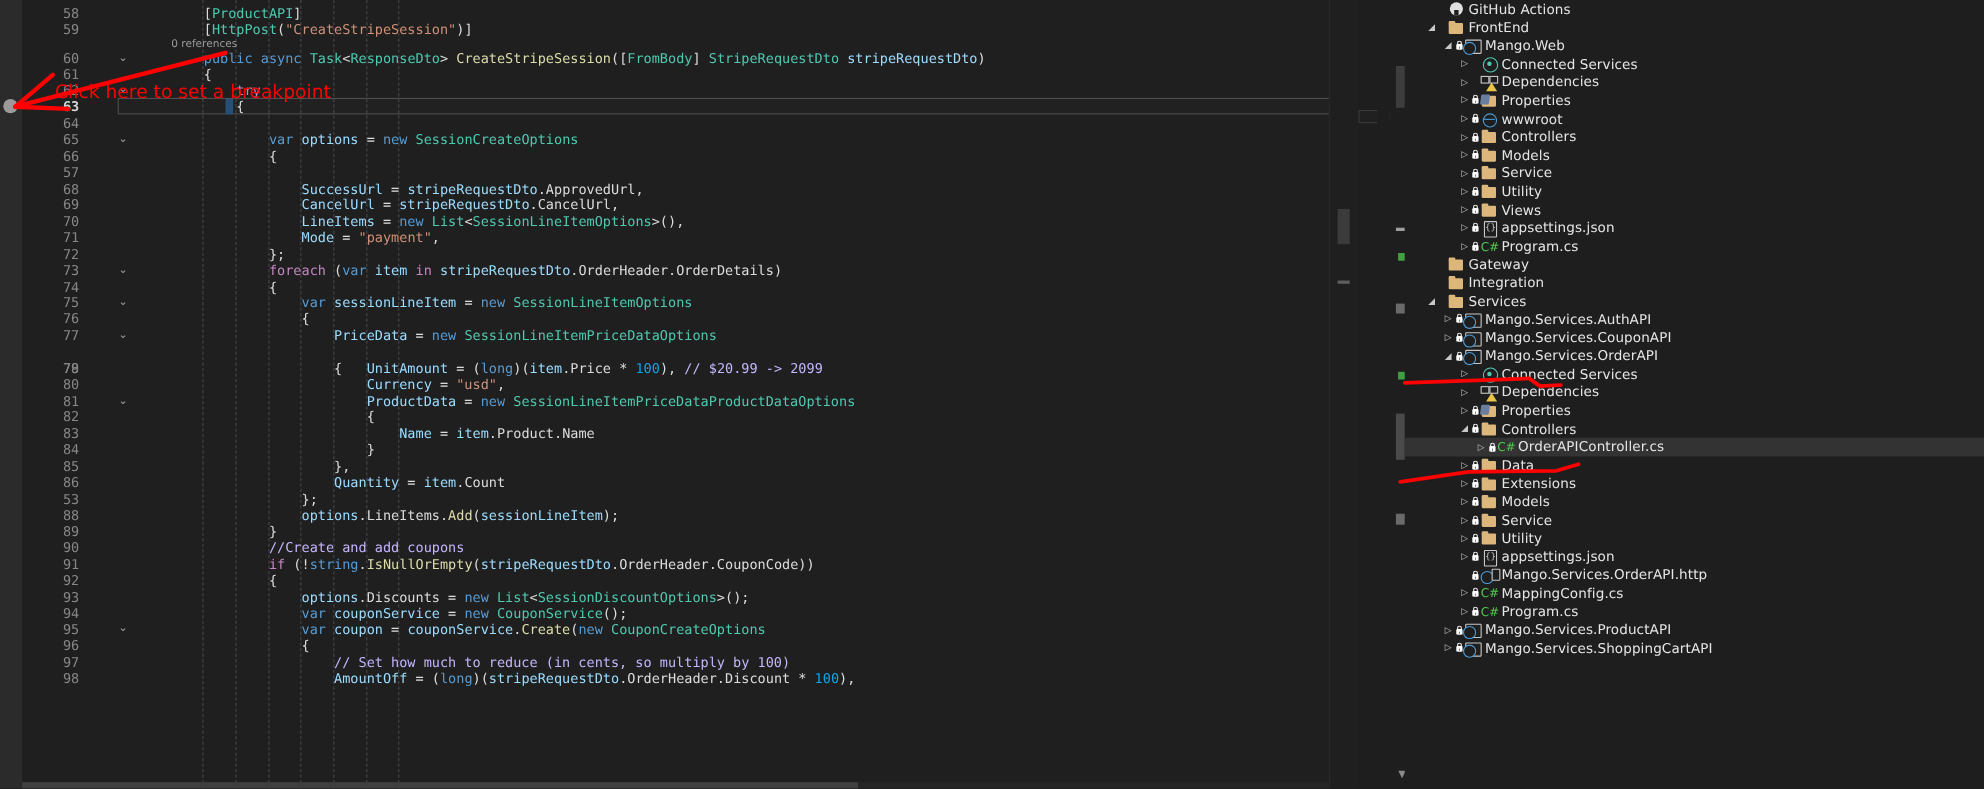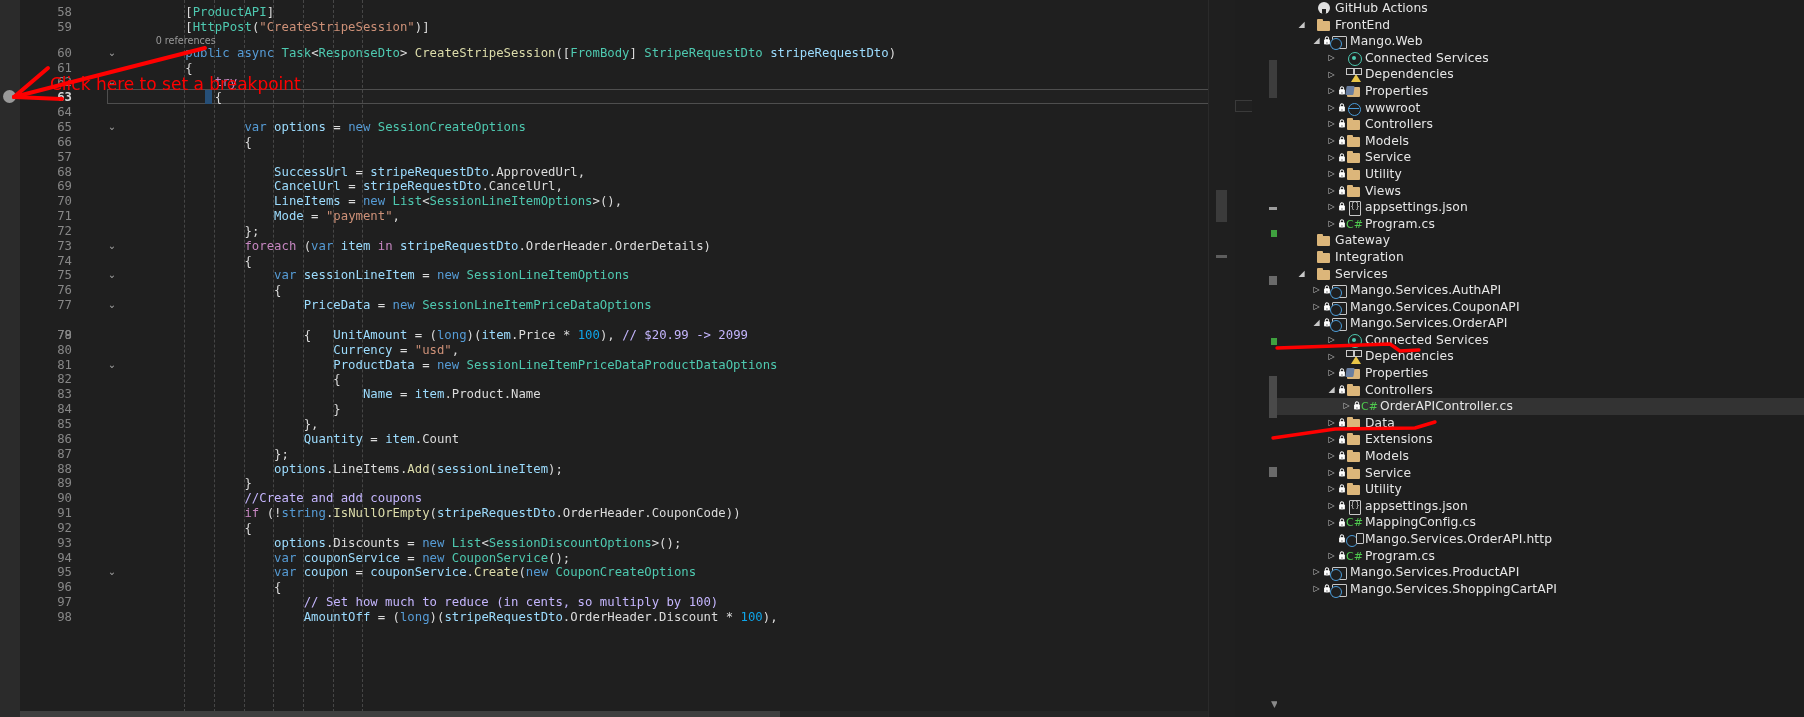--- a/index.html
+++ b/index.html
@@ -473,21 +473,21 @@
           <div class="code-line" style="position:absolute;top:298.15px;left:0;width:100%;"><span class="lnum">77</span><span class="fold">⌄</span><span class="ltext">                        <span class="var">PriceData</span><span class="punc"> </span><span class="punc">=</span><span class="punc"> </span><span class="kw">new</span><span class="punc"> </span><span class="type">SessionLineItemPriceDataOptions</span></span></div>
           <div class="code-line" style="position:absolute;top:328px;left:0;width:100%;text-decoration:underline;"><span class="lnum">78</span><span class="ltext">                        <span class="punc">{</span></span></div>
           <div class="code-line" style="position:absolute;top:327.85px;left:0;width:100%;"><span class="lnum">79</span><span class="ltext">                            <span class="var">UnitAmount</span><span class="punc"> </span><span class="punc">=</span><span class="punc"> </span><span class="punc">(</span><span class="kw">long</span><span class="punc">)</span><span class="punc">(</span><span class="var">item</span><span class="punc">.</span><span class="pln">Price</span><span class="punc"> </span><span class="punc">*</span><span class="punc"> </span><span class="num">100</span><span class="punc">)</span><span class="punc">,</span><span class="punc"> </span><span class="cmt">// $20.99 -&gt; 2099</span></span></div>
           <div class="code-line" style="position:absolute;top:342.70000000000005px;left:0;width:100%;"><span class="lnum">80</span><span class="ltext">                            <span class="var">Currency</span><span class="punc"> </span><span class="punc">=</span><span class="punc"> </span><span class="str">"usd"</span><span class="punc">,</span></span></div>
           <div class="code-line" style="position:absolute;top:357.55000000000007px;left:0;width:100%;"><span class="lnum">81</span><span class="fold">⌄</span><span class="ltext">                            <span class="var">ProductData</span><span class="punc"> </span><span class="punc">=</span><span class="punc"> </span><span class="kw">new</span><span class="punc"> </span><span class="type">SessionLineItemPriceDataProductDataOptions</span></span></div>
           <div class="code-line" style="position:absolute;top:372.4000000000001px;left:0;width:100%;"><span class="lnum">82</span><span class="ltext">                            <span class="punc">{</span></span></div>
           <div class="code-line" style="position:absolute;top:387.2500000000001px;left:0;width:100%;"><span class="lnum">83</span><span class="ltext">                                <span class="var">Name</span><span class="punc"> </span><span class="punc">=</span><span class="punc"> </span><span class="var">item</span><span class="punc">.</span><span class="pln">Product</span><span class="punc">.</span><span class="pln">Name</span></span></div>
           <div class="code-line" style="position:absolute;top:402.10000000000014px;left:0;width:100%;"><span class="lnum">84</span><span class="ltext">                            <span class="punc">}</span></span></div>
           <div class="code-line" style="position:absolute;top:416.95000000000016px;left:0;width:100%;"><span class="lnum">85</span><span class="ltext">                        <span class="punc">}</span><span class="punc">,</span></span></div>
           <div class="code-line" style="position:absolute;top:431.8000000000002px;left:0;width:100%;"><span class="lnum">86</span><span class="ltext">                        <span class="var">Quantity</span><span class="punc"> </span><span class="punc">=</span><span class="punc"> </span><span class="var">item</span><span class="punc">.</span><span class="pln">Count</span></span></div>
-          <div class="code-line" style="position:absolute;top:446.6500000000002px;left:0;width:100%;"><span class="lnum">87</span><span class="ltext">                    <span class="punc">}</span><span class="punc">;</span></span></div>
+          <div class="code-line" style="position:absolute;top:446.6500000000002px;left:0;width:100%;"><span class="lnum">53</span><span class="ltext">                    <span class="punc">}</span><span class="punc">;</span></span></div>
           <div class="code-line" style="position:absolute;top:461.5000000000002px;left:0;width:100%;"><span class="lnum">88</span><span class="ltext">                    <span class="var">options</span><span class="punc">.</span><span class="pln">LineItems</span><span class="punc">.</span><span class="mth">Add</span><span class="punc">(</span><span class="var">sessionLineItem</span><span class="punc">)</span><span class="punc">;</span></span></div>
           <div class="code-line" style="position:absolute;top:476.35000000000025px;left:0;width:100%;"><span class="lnum">89</span><span class="ltext">                <span class="punc">}</span></span></div>
           <div class="code-line" style="position:absolute;top:491.2000000000003px;left:0;width:100%;"><span class="lnum">90</span><span class="ltext">                <span class="cmt">//Create and add coupons</span></span></div>
           <div class="code-line" style="position:absolute;top:506.0500000000003px;left:0;width:100%;"><span class="lnum">91</span><span class="ltext">                <span class="kwc">if</span><span class="punc"> </span><span class="punc">(</span><span class="punc">!</span><span class="kw">string</span><span class="punc">.</span><span class="mth">IsNullOrEmpty</span><span class="punc">(</span><span class="var">stripeRequestDto</span><span class="punc">.</span><span class="pln">OrderHeader</span><span class="punc">.</span><span class="pln">CouponCode</span><span class="punc">)</span><span class="punc">)</span></span></div>
           <div class="code-line" style="position:absolute;top:520.9000000000003px;left:0;width:100%;"><span class="lnum">92</span><span class="ltext">                <span class="punc">{</span></span></div>
           <div class="code-line" style="position:absolute;top:535.7500000000003px;left:0;width:100%;"><span class="lnum">93</span><span class="ltext">                    <span class="var">options</span><span class="punc">.</span><span class="pln">Discounts</span><span class="punc"> </span><span class="punc">=</span><span class="punc"> </span><span class="kw">new</span><span class="punc"> </span><span class="type">List</span><span class="punc">&lt;</span><span class="type">SessionDiscountOptions</span><span class="punc">&gt;</span><span class="punc">(</span><span class="punc">)</span><span class="punc">;</span></span></div>
           <div class="code-line" style="position:absolute;top:550.6000000000004px;left:0;width:100%;"><span class="lnum">94</span><span class="ltext">                    <span class="kw">var</span><span class="punc"> </span><span class="var">couponService</span><span class="punc"> </span><span class="punc">=</span><span class="punc"> </span><span class="kw">new</span><span class="punc"> </span><span class="type">CouponService</span><span class="punc">(</span><span class="punc">)</span><span class="punc">;</span></span></div>
           <div class="code-line" style="position:absolute;top:565.4500000000004px;left:0;width:100%;"><span class="lnum">95</span><span class="fold">⌄</span><span class="ltext">                    <span class="kw">var</span><span class="punc"> </span><span class="var">coupon</span><span class="punc"> </span><span class="punc">=</span><span class="punc"> </span><span class="var">couponService</span><span class="punc">.</span><span class="mth">Create</span><span class="punc">(</span><span class="kw">new</span><span class="punc"> </span><span class="type">CouponCreateOptions</span></span></div>
           <div class="code-line" style="position:absolute;top:580.3000000000004px;left:0;width:100%;"><span class="lnum">96</span><span class="ltext">                    <span class="punc">{</span></span></div>
           <div class="code-line" style="position:absolute;top:595.1500000000004px;left:0;width:100%;"><span class="lnum">97</span><span class="ltext">                        <span class="cmt">// Set how much to reduce (in cents, so multiply by 100)</span></span></div>
@@ -544,22 +544,22 @@
         <div class="tree-row" style="padding-left:49px"><span class="chev">▷</span><span class="lock blank" style="font-size: 8px; filter: grayscale(1) brightness(1.6);"></span><span class="ico ico-deps"><i class="warn-badge"></i></span><span class="lbl">Dependencies</span></div>
         <div class="tree-row" style="padding-left:49px"><span class="chev">▷</span><span class="lock" style="font-size: 8px; filter: grayscale(1) brightness(1.6);">🔒</span><span class="ico ico-props"></span><span class="lbl">Properties</span></div>
         <div class="tree-row" style="padding-left:49px"><span class="chev open">◢</span><span class="lock" style="font-size: 8px; filter: grayscale(1) brightness(1.6);">🔒</span><span class="ico ico-folder"></span><span class="lbl">Controllers</span></div>
         <div class="tree-row selected" style="padding-left:64px"><span class="chev">▷</span><span class="lock" style="font-size: 8px; filter: grayscale(1) brightness(1.6);">🔒</span><span class="ico ico-cs">C#</span><span class="lbl">OrderAPIController.cs</span></div>
         <div class="tree-row" style="padding-left:49px"><span class="chev">▷</span><span class="lock" style="font-size: 8px; filter: grayscale(1) brightness(1.6);">🔒</span><span class="ico ico-folder"></span><span class="lbl">Data</span></div>
         <div class="tree-row" style="padding-left:49px"><span class="chev">▷</span><span class="lock" style="font-size: 8px; filter: grayscale(1) brightness(1.6);">🔒</span><span class="ico ico-folder"></span><span class="lbl">Extensions</span></div>
         <div class="tree-row" style="padding-left:49px"><span class="chev">▷</span><span class="lock" style="font-size: 8px; filter: grayscale(1) brightness(1.6);">🔒</span><span class="ico ico-folder"></span><span class="lbl">Models</span></div>
         <div class="tree-row" style="padding-left:49px"><span class="chev">▷</span><span class="lock" style="font-size: 8px; filter: grayscale(1) brightness(1.6);">🔒</span><span class="ico ico-folder"></span><span class="lbl">Service</span></div>
         <div class="tree-row" style="padding-left:49px"><span class="chev">▷</span><span class="lock" style="font-size: 8px; filter: grayscale(1) brightness(1.6);">🔒</span><span class="ico ico-folder"></span><span class="lbl">Utility</span></div>
         <div class="tree-row" style="padding-left:49px"><span class="chev">▷</span><span class="lock" style="font-size: 8px; filter: grayscale(1) brightness(1.6);">🔒</span><span class="ico ico-json"></span><span class="lbl">appsettings.json</span></div>
+        <div class="tree-row" style="padding-left:49px"><span class="chev blank"></span><span class="lock" style="font-size: 8px; filter: grayscale(1) brightness(1.6);">🔒</span><span class="ico ico-http"></span><span class="lbl">Mango.Services.OrderAPI.http</span></div>
         <div class="tree-row" style="padding-left:49px"><span class="chev">▷</span><span class="lock" style="font-size: 8px; filter: grayscale(1) brightness(1.6);">🔒</span><span class="ico ico-cs">C#</span><span class="lbl">MappingConfig.cs</span></div>
-        <div class="tree-row" style="padding-left:49px"><span class="chev blank"></span><span class="lock" style="font-size: 8px; filter: grayscale(1) brightness(1.6);">🔒</span><span class="ico ico-http"></span><span class="lbl">Mango.Services.OrderAPI.http</span></div>
         <div class="tree-row" style="padding-left:49px"><span class="chev">▷</span><span class="lock" style="font-size: 8px; filter: grayscale(1) brightness(1.6);">🔒</span><span class="ico ico-cs">C#</span><span class="lbl">Program.cs</span></div>
         <div class="tree-row" style="padding-left:34px"><span class="chev">▷</span><span class="lock" style="font-size: 8px; filter: grayscale(1) brightness(1.6);">🔒</span><span class="ico ico-proj"></span><span class="lbl">Mango.Services.ProductAPI</span></div>
         <div class="tree-row" style="padding-left:34px"><span class="chev">▷</span><span class="lock" style="font-size: 8px; filter: grayscale(1) brightness(1.6);">🔒</span><span class="ico ico-proj"></span><span class="lbl">Mango.Services.ShoppingCartAPI</span></div>
       </div>
   </div>
 
   <div class="annot-layer">
     <svg width="1804" height="717" style="position:absolute;left:0;top:0;">
 
       <polyline points="205,48 72,82 14,97" fill="none" stroke="#ff0000" stroke-width="4" stroke-linecap="round" stroke-linejoin="round"></polyline>

